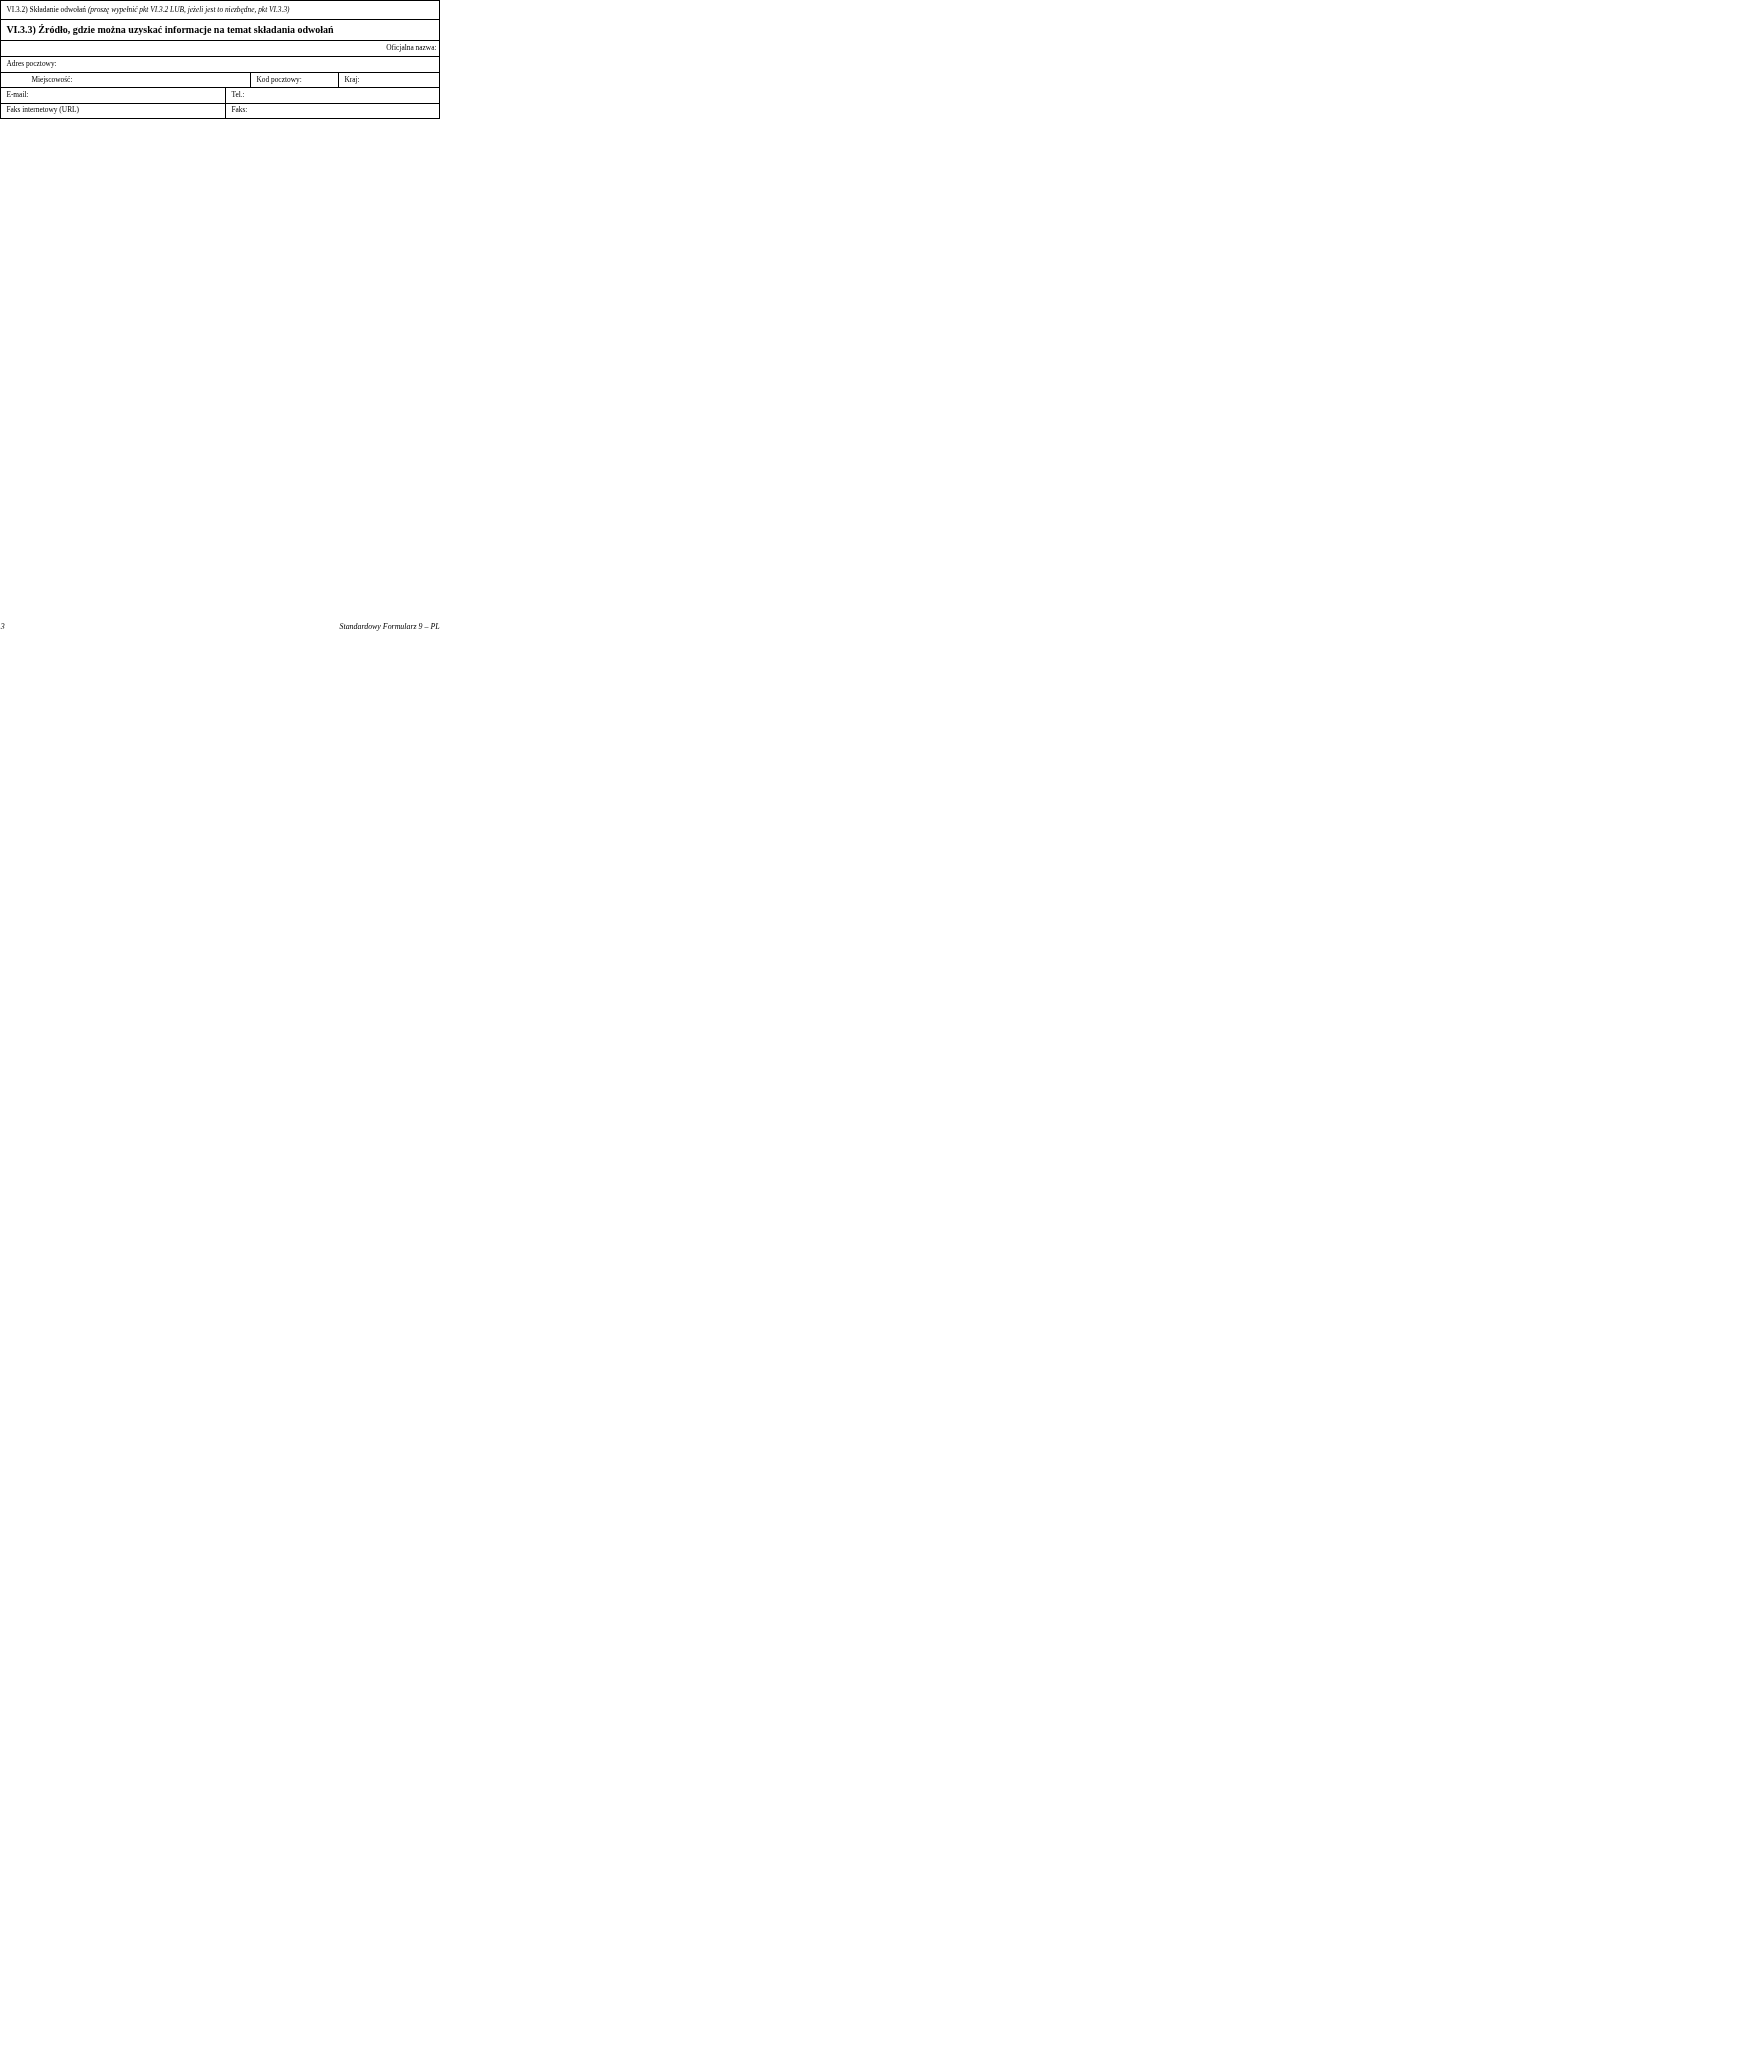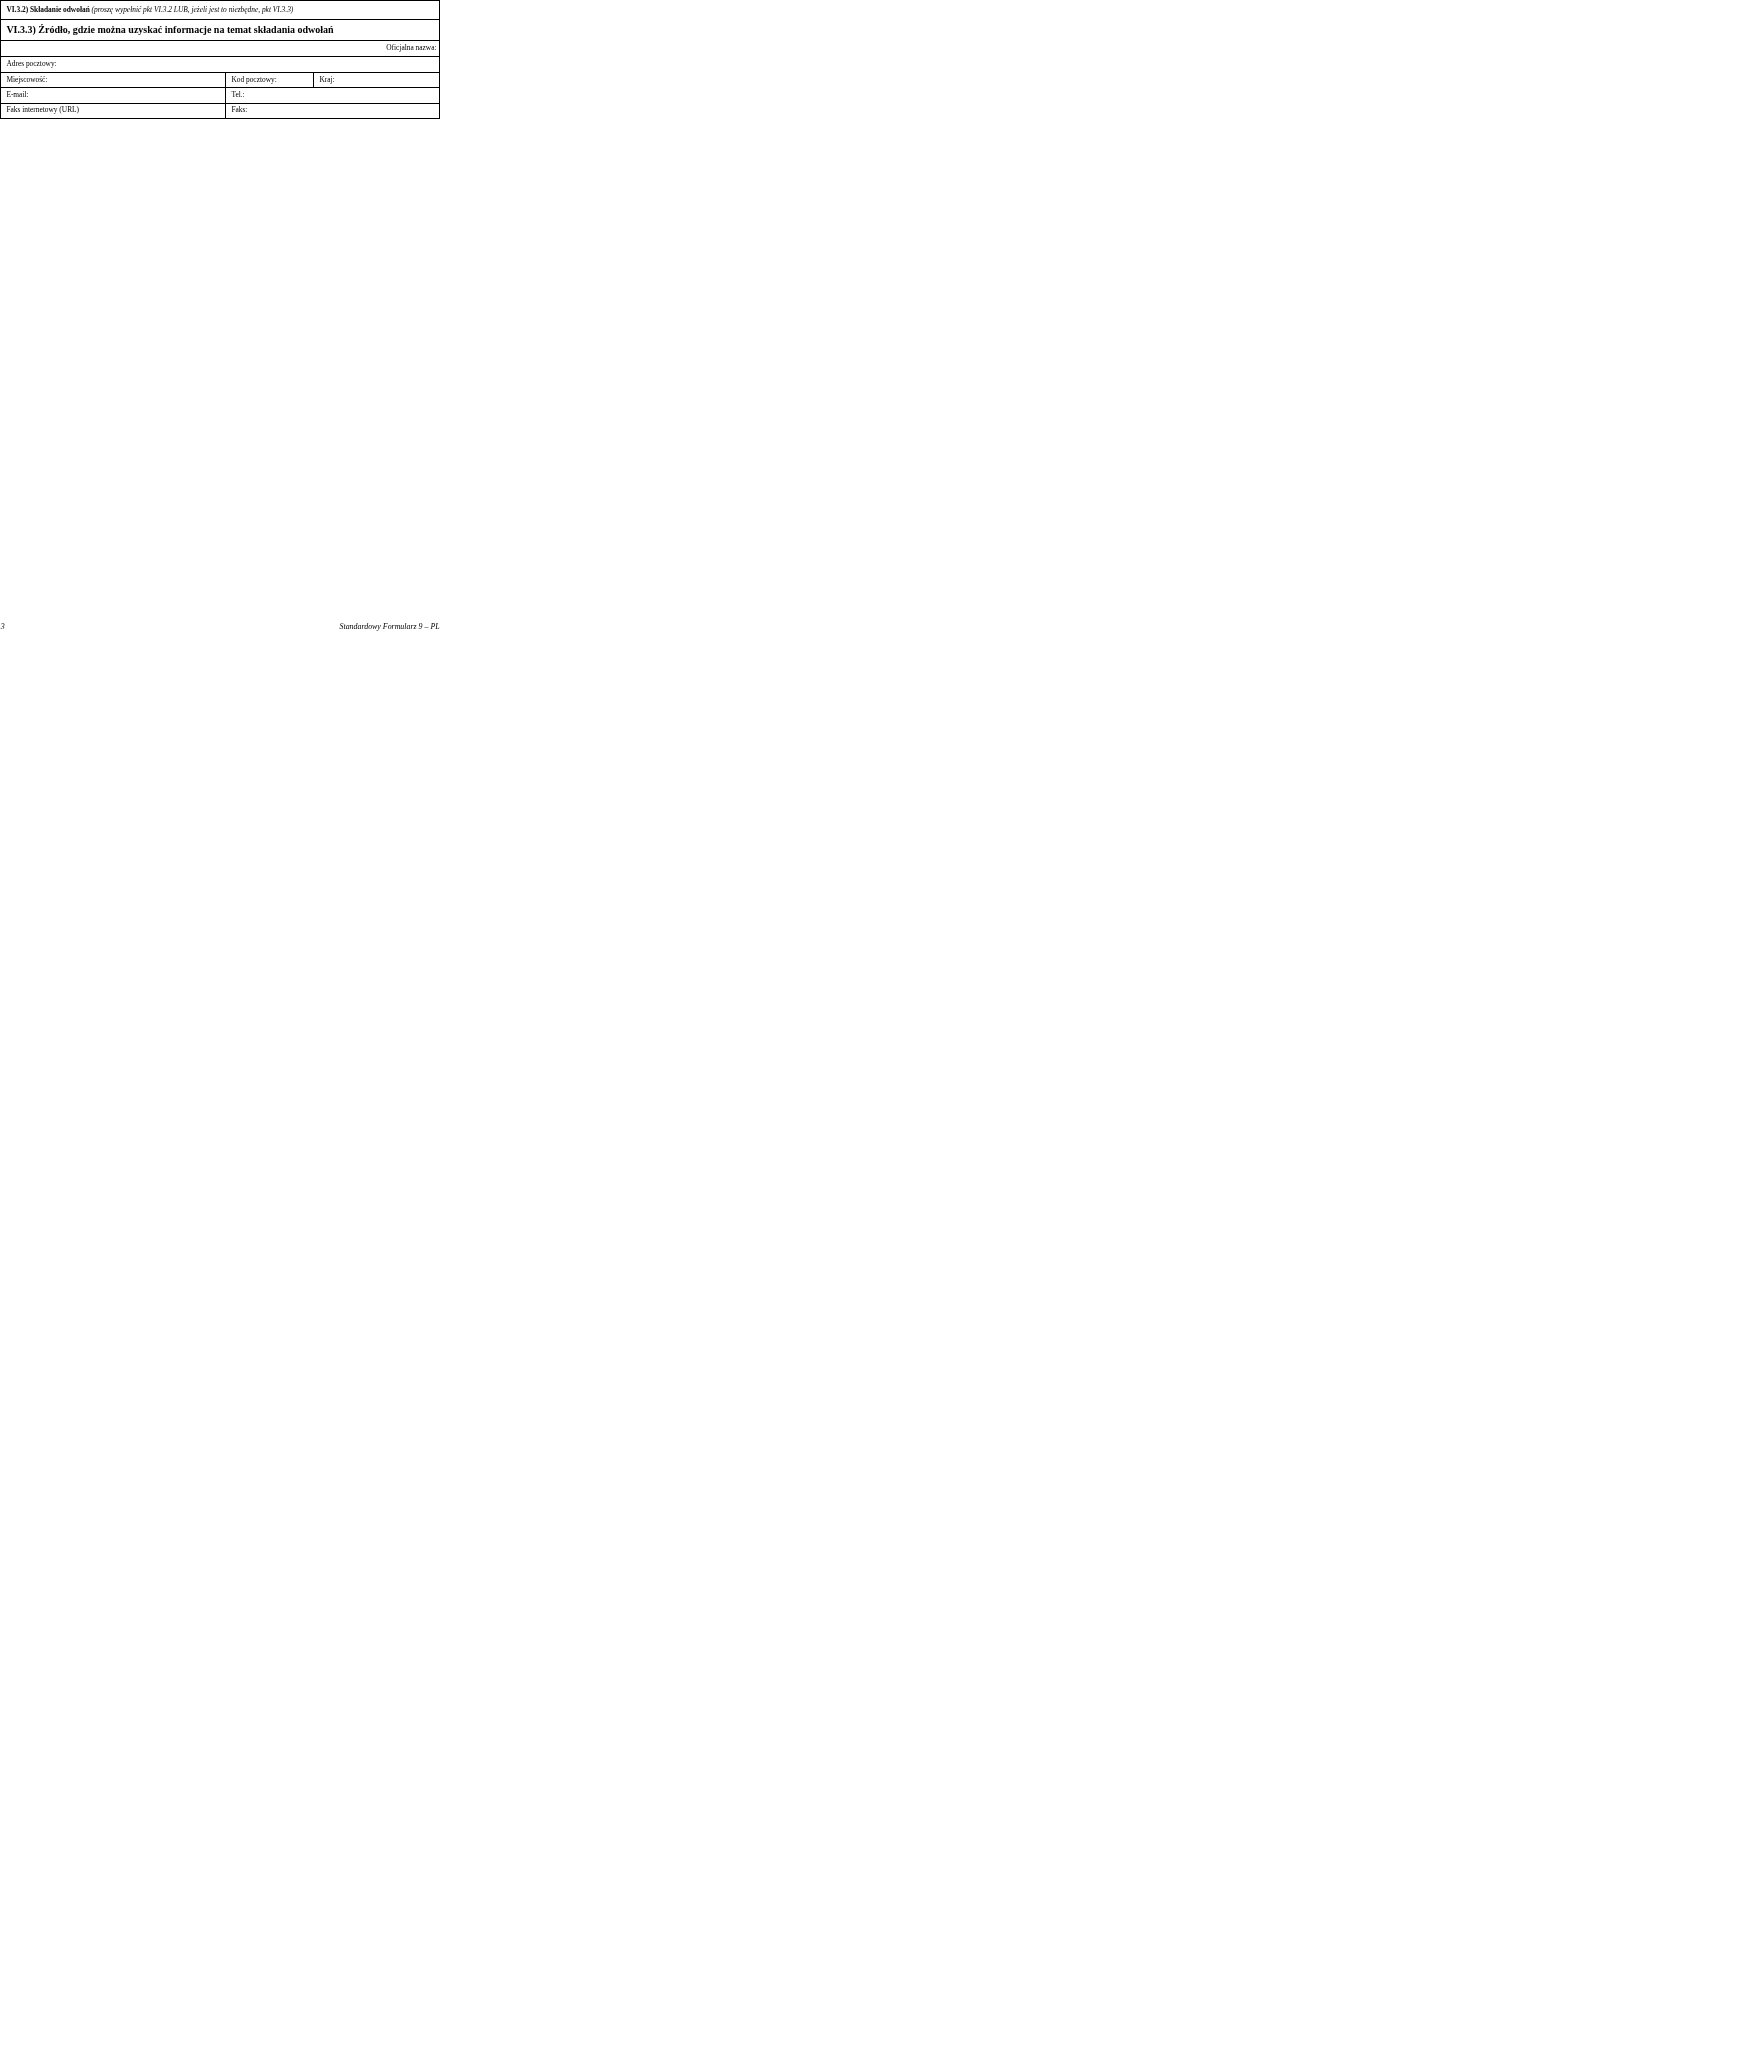--- a/index.html
+++ b/index.html
@@ -29,29 +29,29 @@
   .r-terms .lbl{display:block; padding:2.9px 4.1px 0 5.4px; line-height:10.7px;}
   .fill-line{
     position:absolute; left:5.4px; right:6.2px; height:0.8px; background:#000;
   }
   .fill-line.l1{top:30px;}
   .fill-line.l2{top:45px;}
   .r-head2{height:21px; border-bottom:1.2px solid #000; padding:4.5px 4.1px 0 5.4px; font-size:10px; line-height:10.7px; font-weight:bold;}
   .r-field{font-size:7.4px;}
   .r-official{height:15.7px; border-bottom:0.8px solid #000;text-align:right;}
   .r-postal{height:16px; border-bottom:1.2px solid #000;}
-  .r-city{height:15.3px; border-bottom:1.2px solid #000; display:flex;}
+  .r-city{height:15.3px; border-bottom:1.2px solid #000; display:flex;padding-left:25px;}
   .r-email{height:15.3px; border-bottom:0.8px solid #000; display:flex;}
   .r-url{height:14px; display:flex;}
   .cell{box-sizing:border-box; padding:1.7px 2.5px 0 5.4px; line-height:10px;}
   .cell.vr{border-right:0.8px solid #000;}
   .w-city{width:225px; flex:0 0 225px;}
   .w-zip{width:88px; flex:0 0 88px;}
   .grow{flex:1 1 auto;}
-  .b{font-weight:bold;text-align:right;}
+  .b{font-weight:normal;text-align:right;}
   .i{font-style:italic;}
   
   .footer{
     position:absolute; left:0; right:0; top:622px;
     display:flex; justify-content:space-between; align-items:baseline;
     padding:0 0.4px 0 0.8px;
     font-size:7.9px; font-style:italic; line-height:10.7px;
   }
 </style>
 </head>

